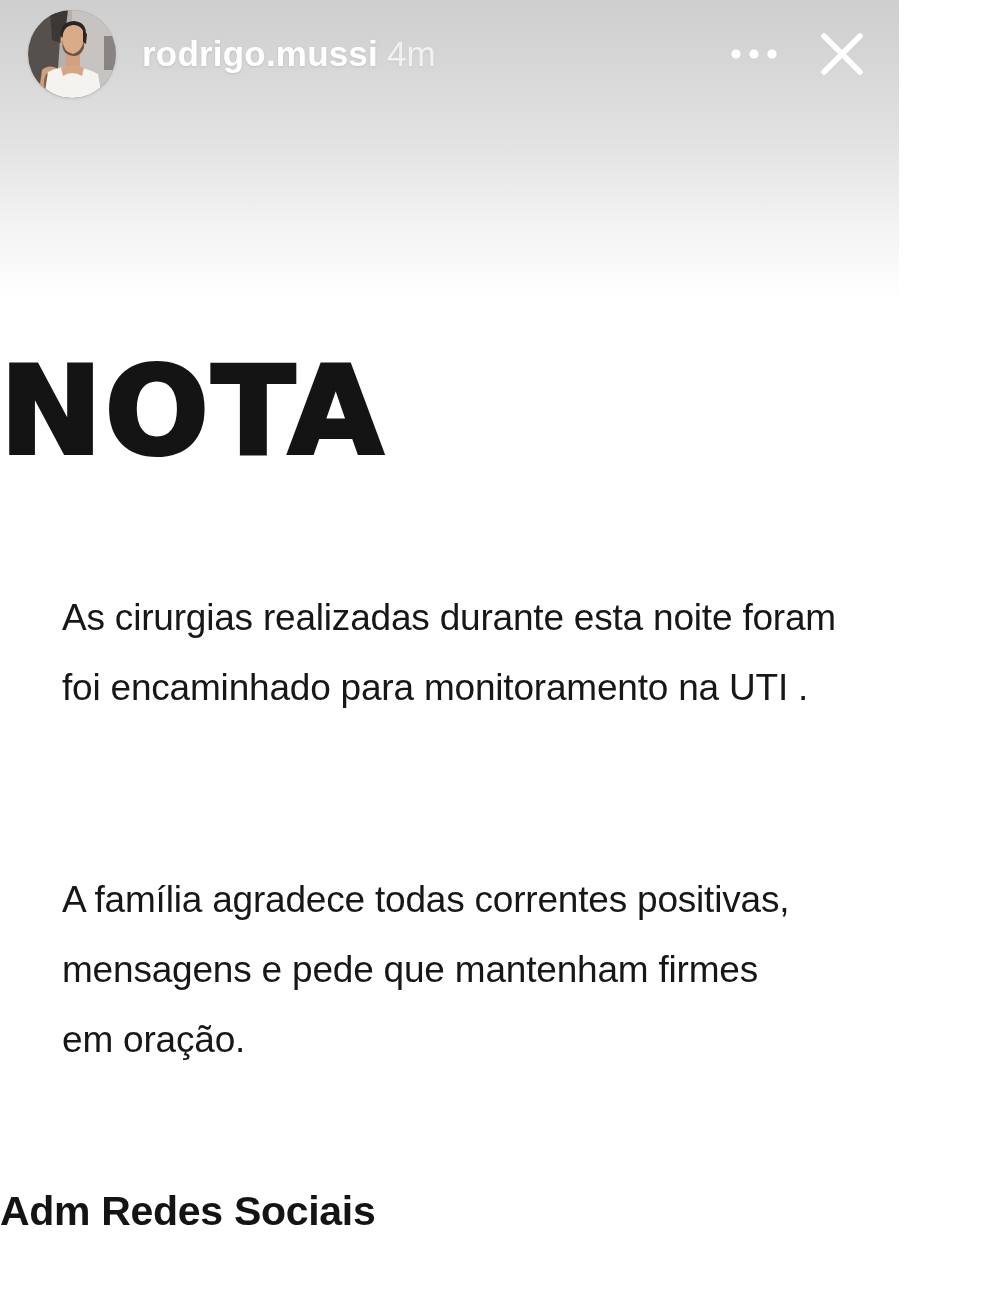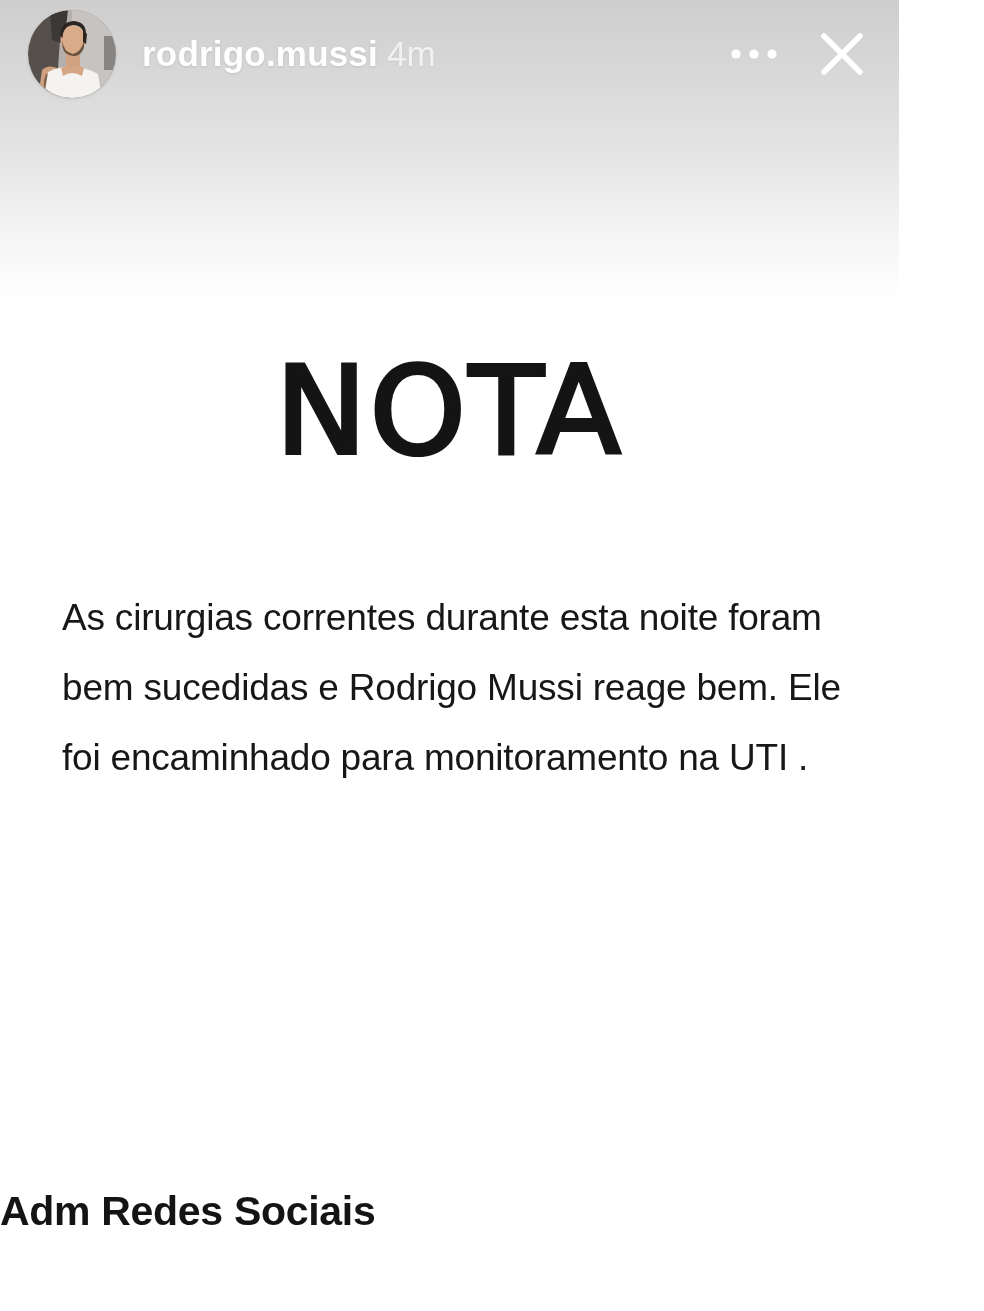--- a/index.html
+++ b/index.html
@@ -57,23 +57,22 @@
   .icon-btn {
     background: transparent; border: none; padding: 0;
     width: 62px; height: 62px;
     display: flex; align-items: center; justify-content: center;
     cursor: pointer;
   }
 
   
   .note-title {
     position: absolute; top: 352px; left: 0; right: 0;
-    text-align: center;
     font-family: "DejaVu Sans", sans-serif;
-    font-weight: normal;
+    font-weight: bold;
     font-size: 122px; line-height: 118px;
     color: #141414;
     -webkit-text-stroke: 4px #141414;
     letter-spacing: 3px;
   }
   .note-paragraph {
     position: absolute; left: 62px; right: 30px;
     font-size: 37px; line-height: 70px;
     color: #171717;
     letter-spacing: -0.2px;
@@ -144,21 +143,25 @@
           <line x1="11" y1="11" x2="47" y2="47" stroke="#ffffff" stroke-width="5.5" stroke-linecap="round"></line>
           <line x1="47" y1="11" x2="11" y2="47" stroke="#ffffff" stroke-width="5.5" stroke-linecap="round"></line>
         </svg>
       </button>
     </div>
   </div>
 
   <div class="note-title">NOTA</div>
 
   <div class="note-paragraph paragraph-1">
-    <div>As cirurgias correntes durante esta noite foram</div>
-    <div>bem sucedidas e Rodrigo Mussi reage bem. Ele</div>
+    <div>As cirurgias realizadas durante esta noite foram</div>
     <div>foi encaminhado para monitoramento na UTI .</div>
   </div>
 
+  <div class="note-paragraph paragraph-2">
+    <div>A família agradece todas correntes positivas,</div>
+    <div>mensagens e pede que mantenham firmes</div>
+    <div>em oração.</div>
+  </div>
 
   <div class="note-signature">Adm Redes Sociais</div>
 
 </div>
 
 </body></html>

